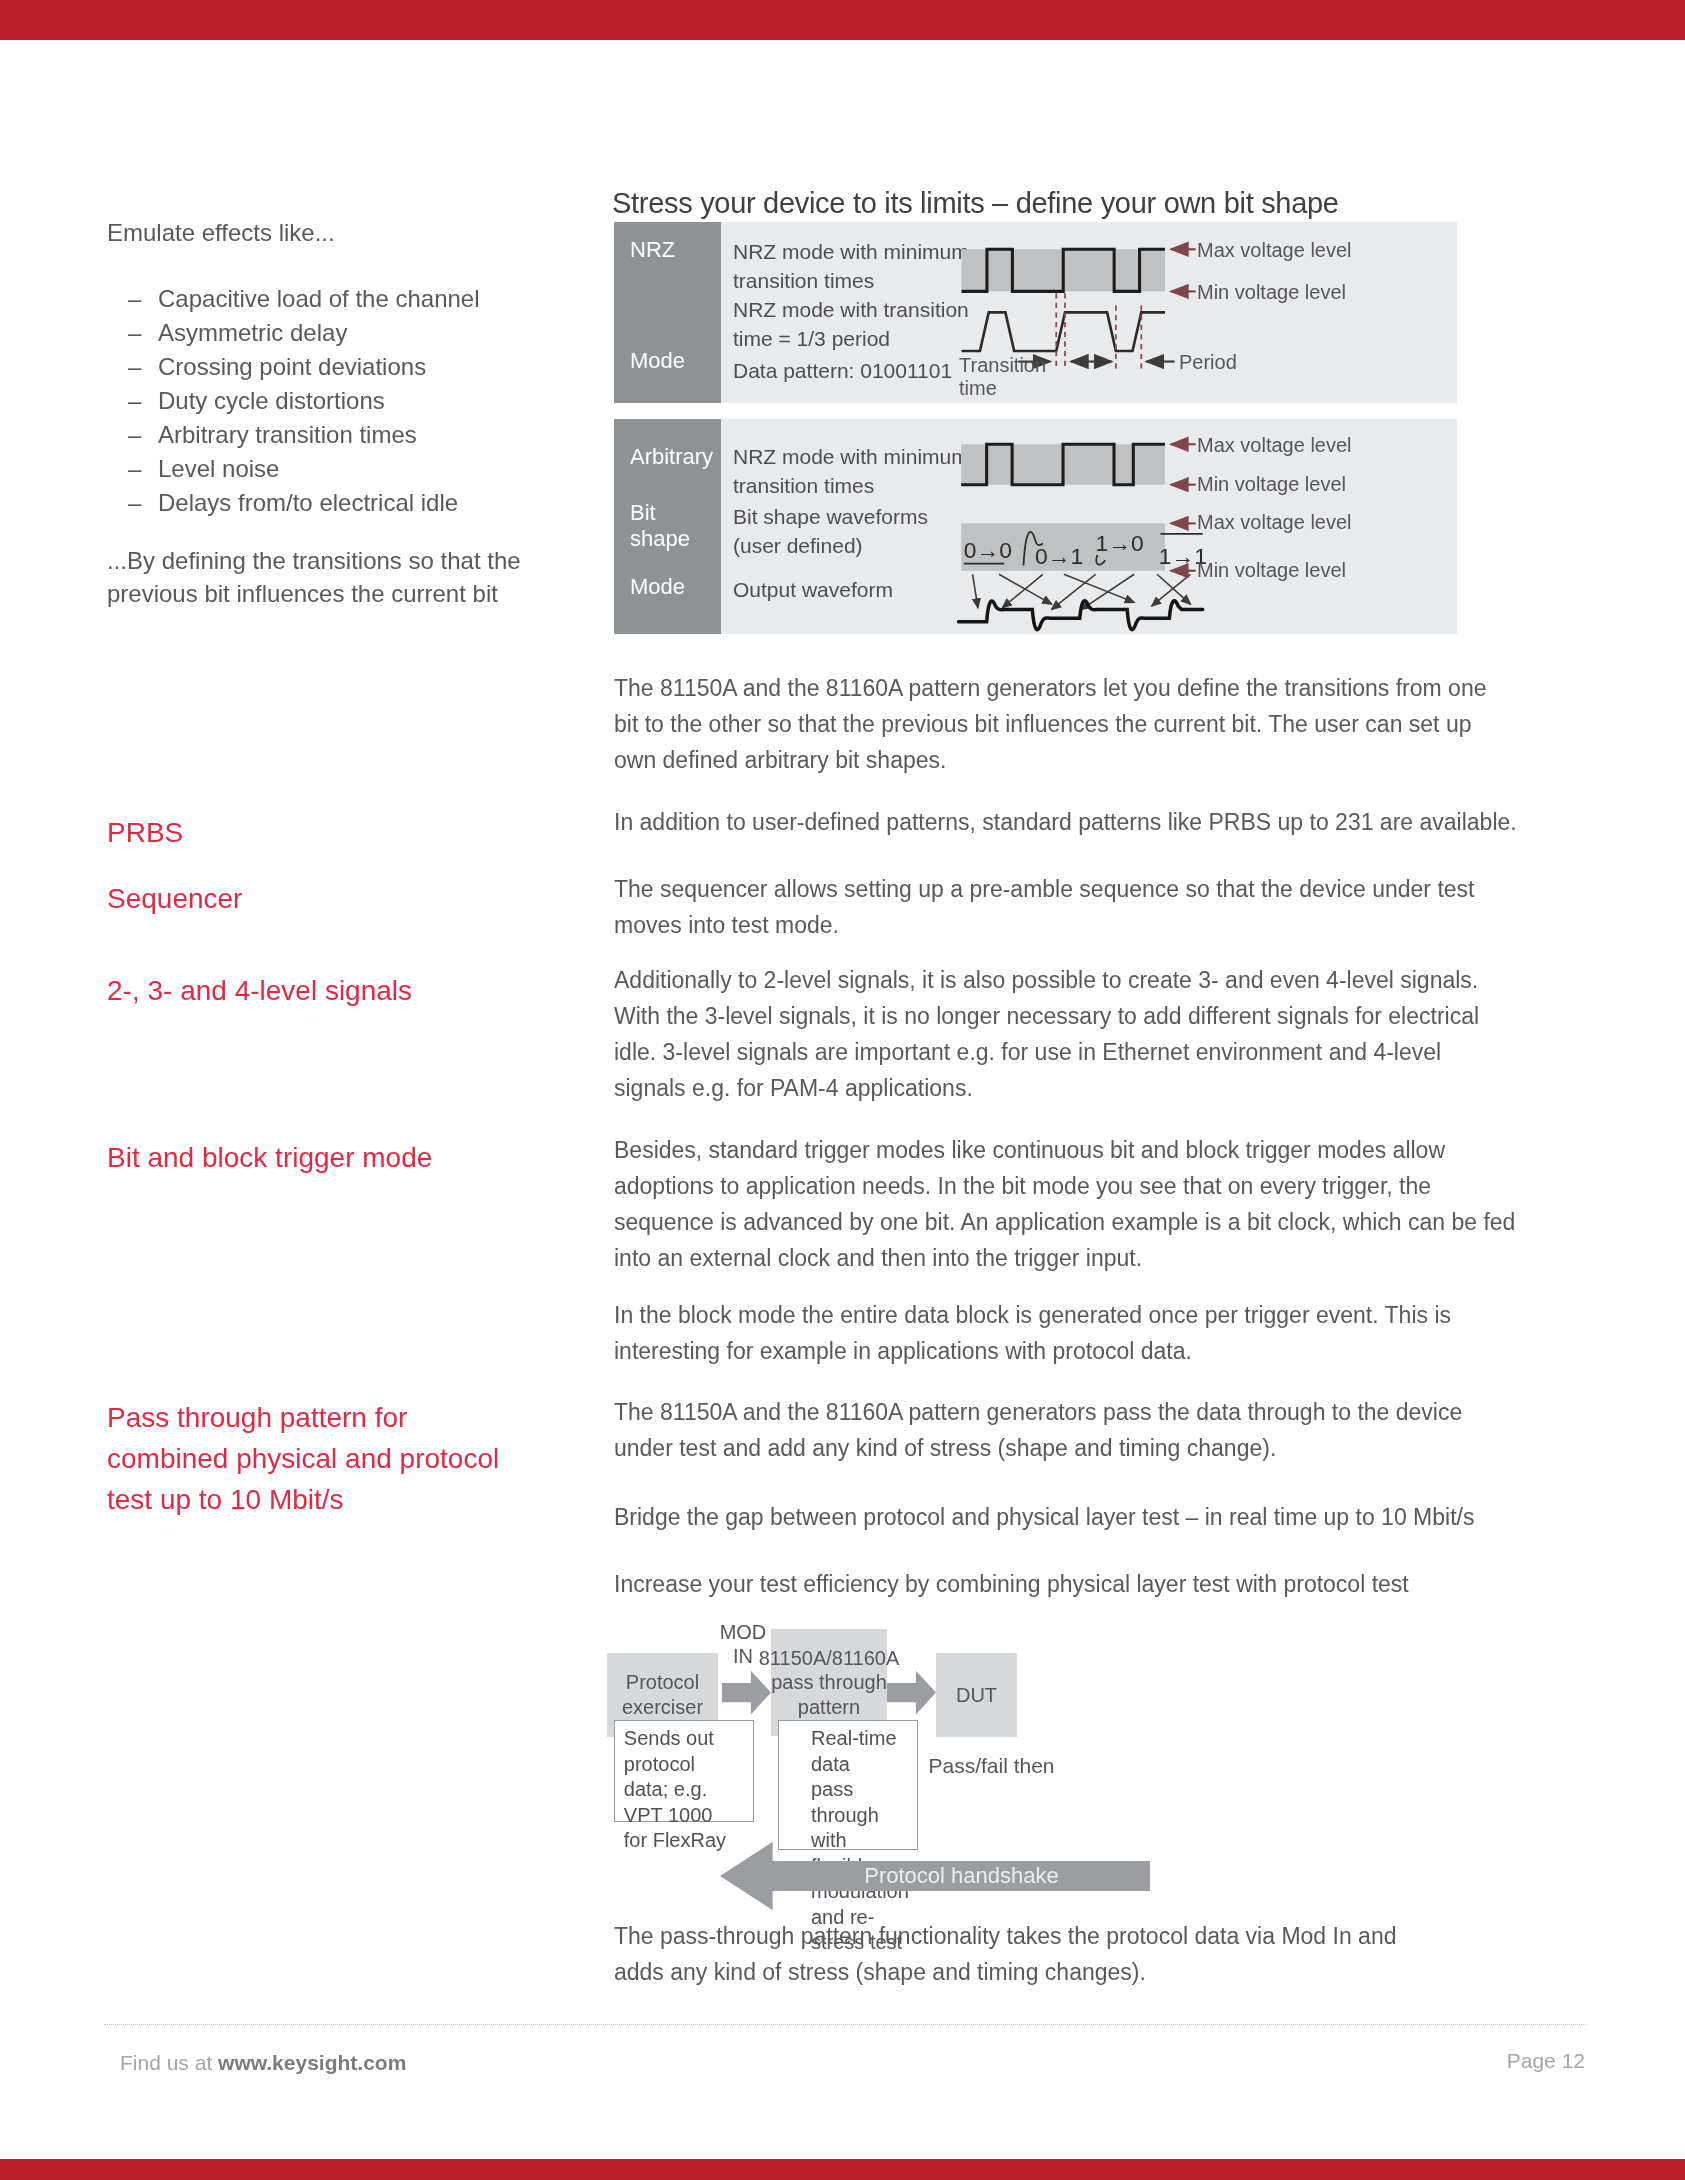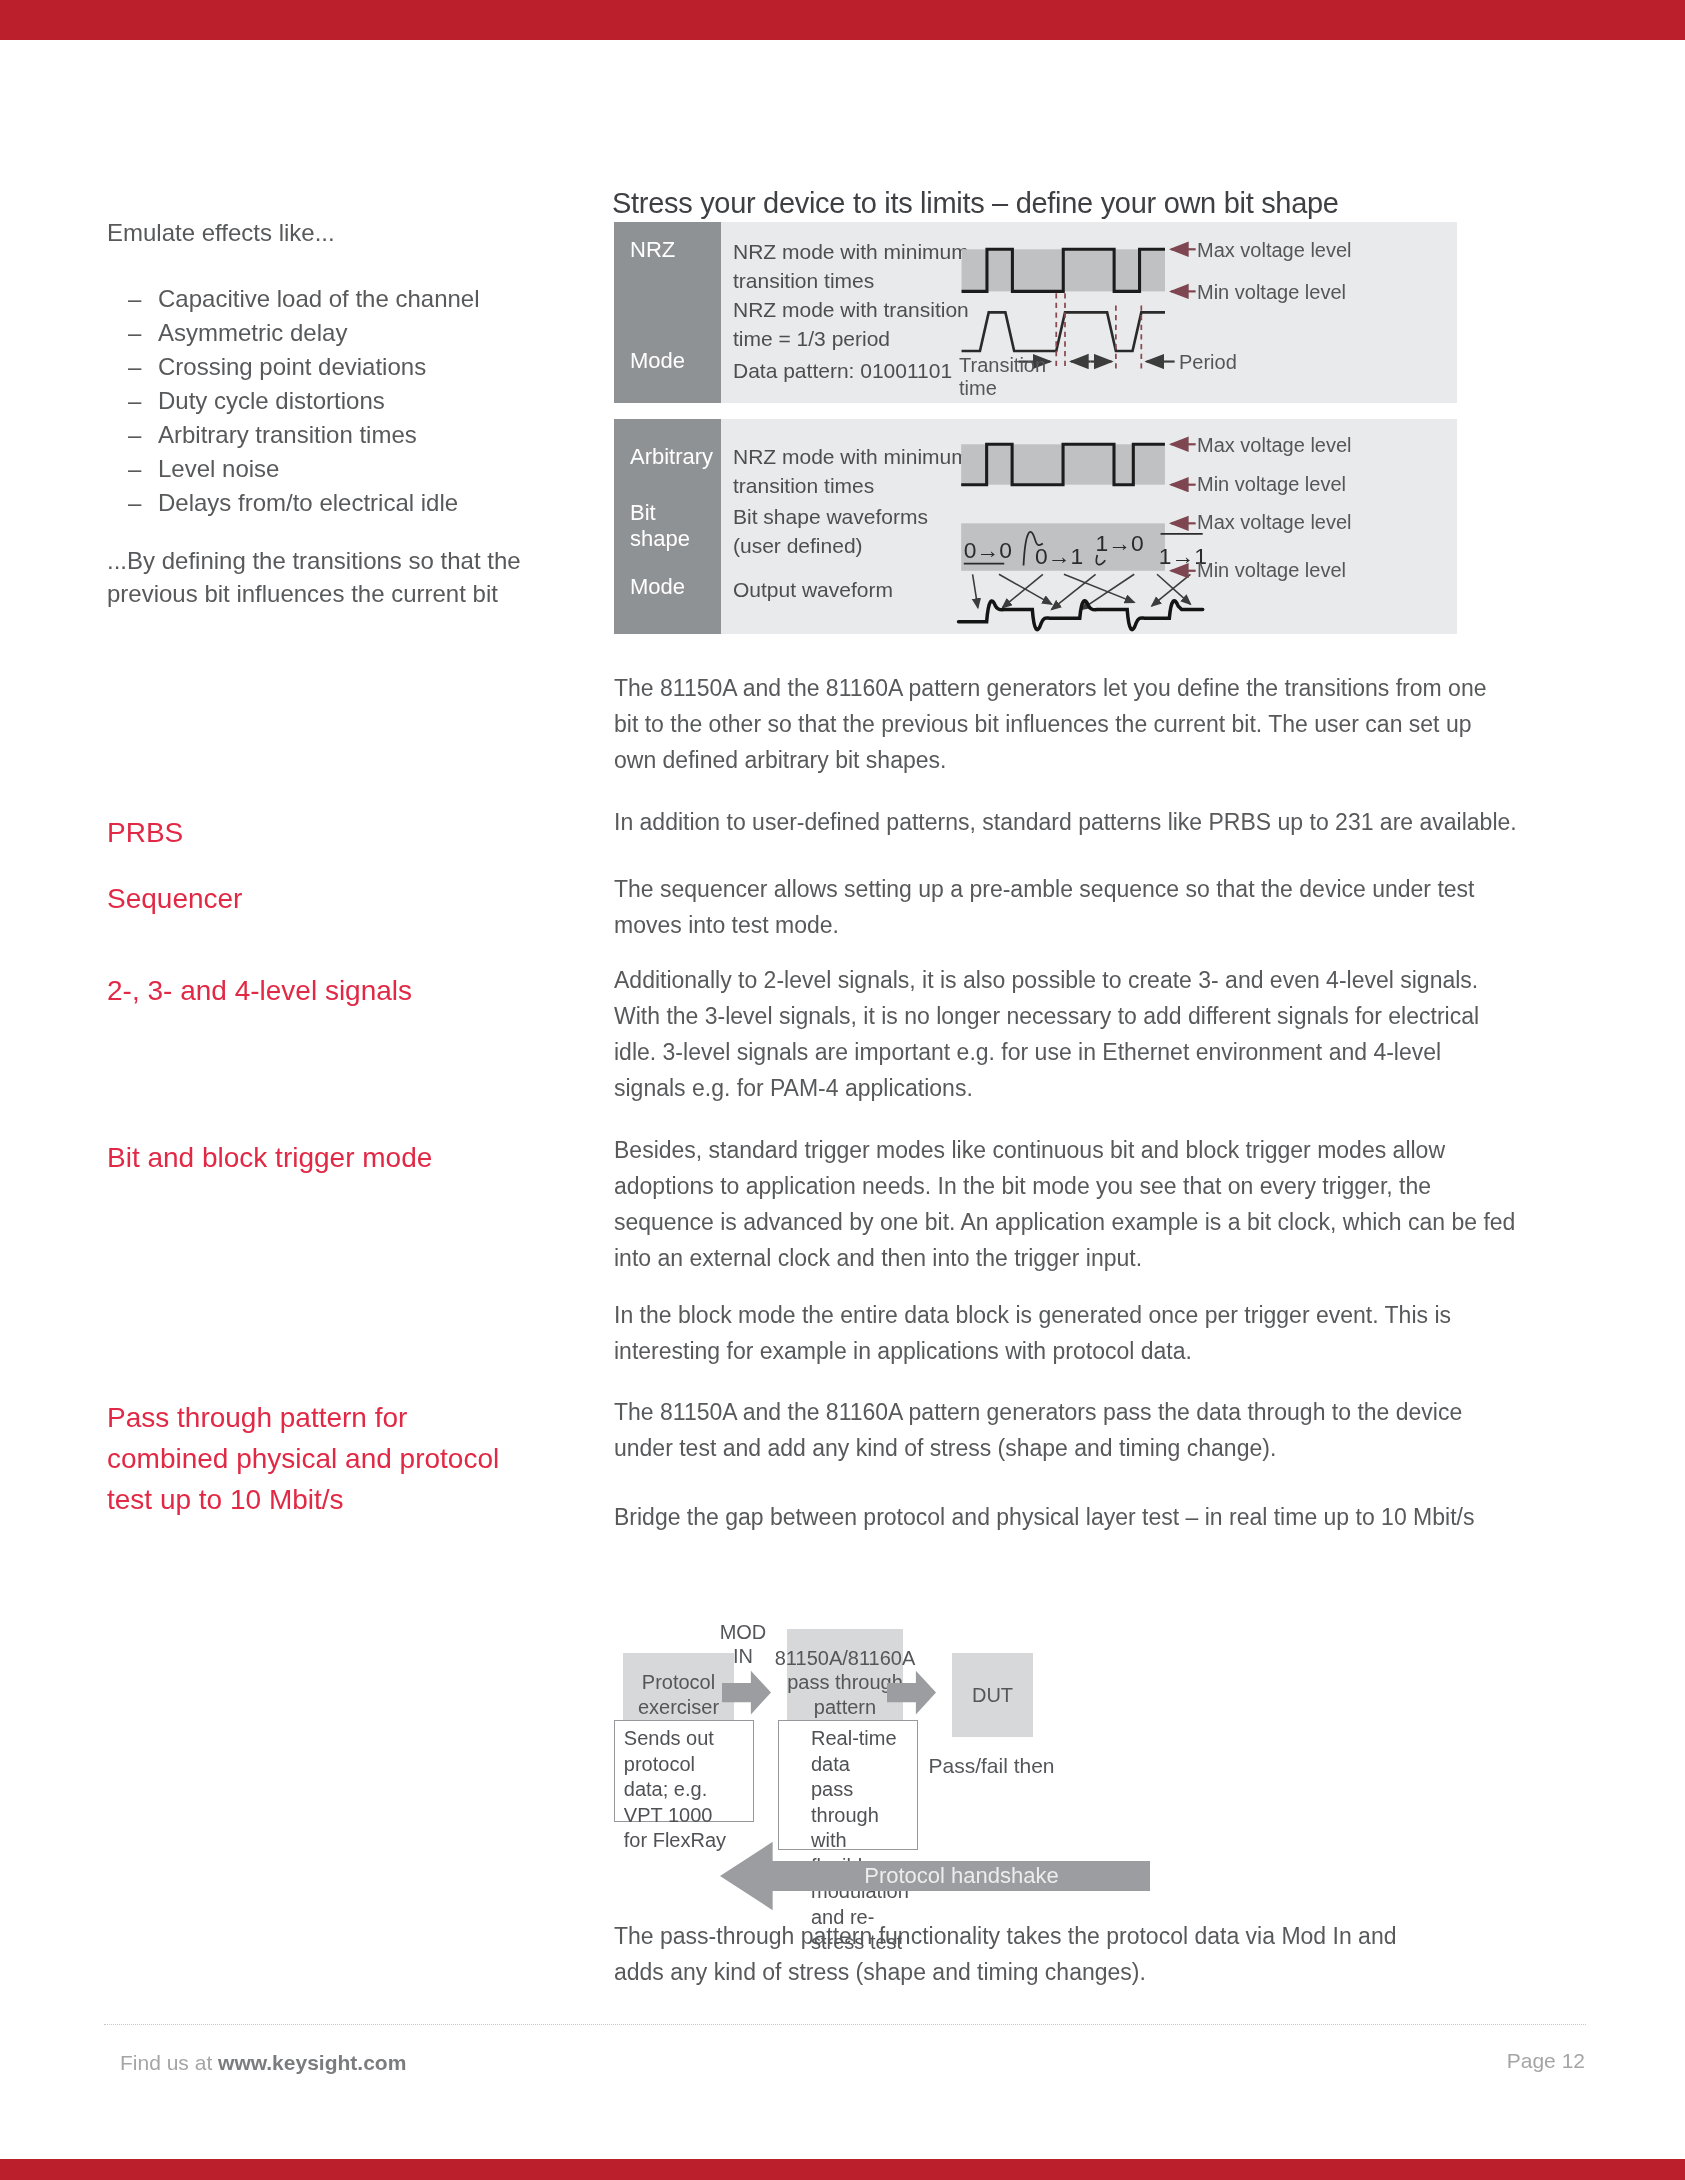--- a/index.html
+++ b/index.html
@@ -26,21 +26,21 @@
   .side{position:absolute;left:0;top:0;width:107px;height:100%;background:#8f9295;}
   .sidelabel{position:absolute;left:16px;color:#ffffff;font-size:22px;}
   .prow{position:absolute;left:119px;font-size:21px;line-height:29px;color:#4d4e50;white-space:pre-line;}
   .wavelabel{position:absolute;font-size:20px;color:#55565a;line-height:23px;white-space:pre-line;}
   svg text{font-family:"Liberation Sans",sans-serif;}
   
   .redhead{left:107px;font-size:28px;line-height:41px;color:#e12945;white-space:pre-line;}
   .para{left:614px;font-size:23px;line-height:36px;color:#58595b;white-space:pre-line;}
   
   .flowbox{background:#d7d8d9;color:#55565a;font-size:20px;line-height:24.6px;
-           display:flex;align-items:center;justify-content:center;text-align:center;margin-left:16px;}
+           display:flex;align-items:center;justify-content:center;text-align:center;}
   .flownote{box-sizing:border-box;background:#ffffff;border:1.8px solid #97989b;color:#505154;
             font-size:20px;line-height:25.5px;padding:5.3px 8.8px;}
   #modin{left:699px;top:1620px;width:88px;text-align:center;font-size:20px;line-height:24px;color:#55565a;}
   #fbox1{left:607px;top:1653px;width:111px;height:84px;}
   #fbox2{left:771px;top:1629px;width:116px;height:107px;}
   #fbox3{left:936px;top:1653px;width:81px;height:84px;}
   #farrow1{left:722px;top:1668px;}
   #farrow2{left:887px;top:1668px;}
   #fnote1{left:614px;top:1720px;width:140px;height:102px;}
   #fnote2{left:778px;top:1720px;width:140px;height:130px;padding-left:32px;}
@@ -224,20 +224,21 @@
 into an external clock and then into the trigger input.</div>
   <div class="abs para" style="top:1297px">In the block mode the entire data block is generated once per trigger event. This is
 interesting for example in applications with protocol data.</div>
 
   <div class="abs redhead" style="top:1397px">Pass through pattern for
 combined physical and protocol
 test up to 10 Mbit/s</div>
   <div class="abs para" style="top:1394px">The 81150A and the 81160A pattern generators pass the data through to the device
 under test and add any kind of stress (shape and timing change).</div>
   <div class="abs para" style="top:1499px">Bridge the gap between protocol and physical layer test – in real time up to 10 Mbit/s</div>
+  <div class="abs para" style="top:1566px">Increase your test efficiency by combining physical layer test with protocol test</div>
 
   <div class="abs pre" id="modin">MOD
 IN</div>
   <div class="abs flowbox pre" id="fbox1">Protocol
 exerciser</div>
   <svg class="abs" id="farrow1" width="49" height="49" viewBox="0 0 56 56">
     <polygon points="0,17 33,17 33,3 56,28 33,53 33,39 0,39" fill="#9b9da0"></polygon>
   </svg>
   <div class="abs flowbox pre" id="fbox2">81150A/81160A
 pass through

